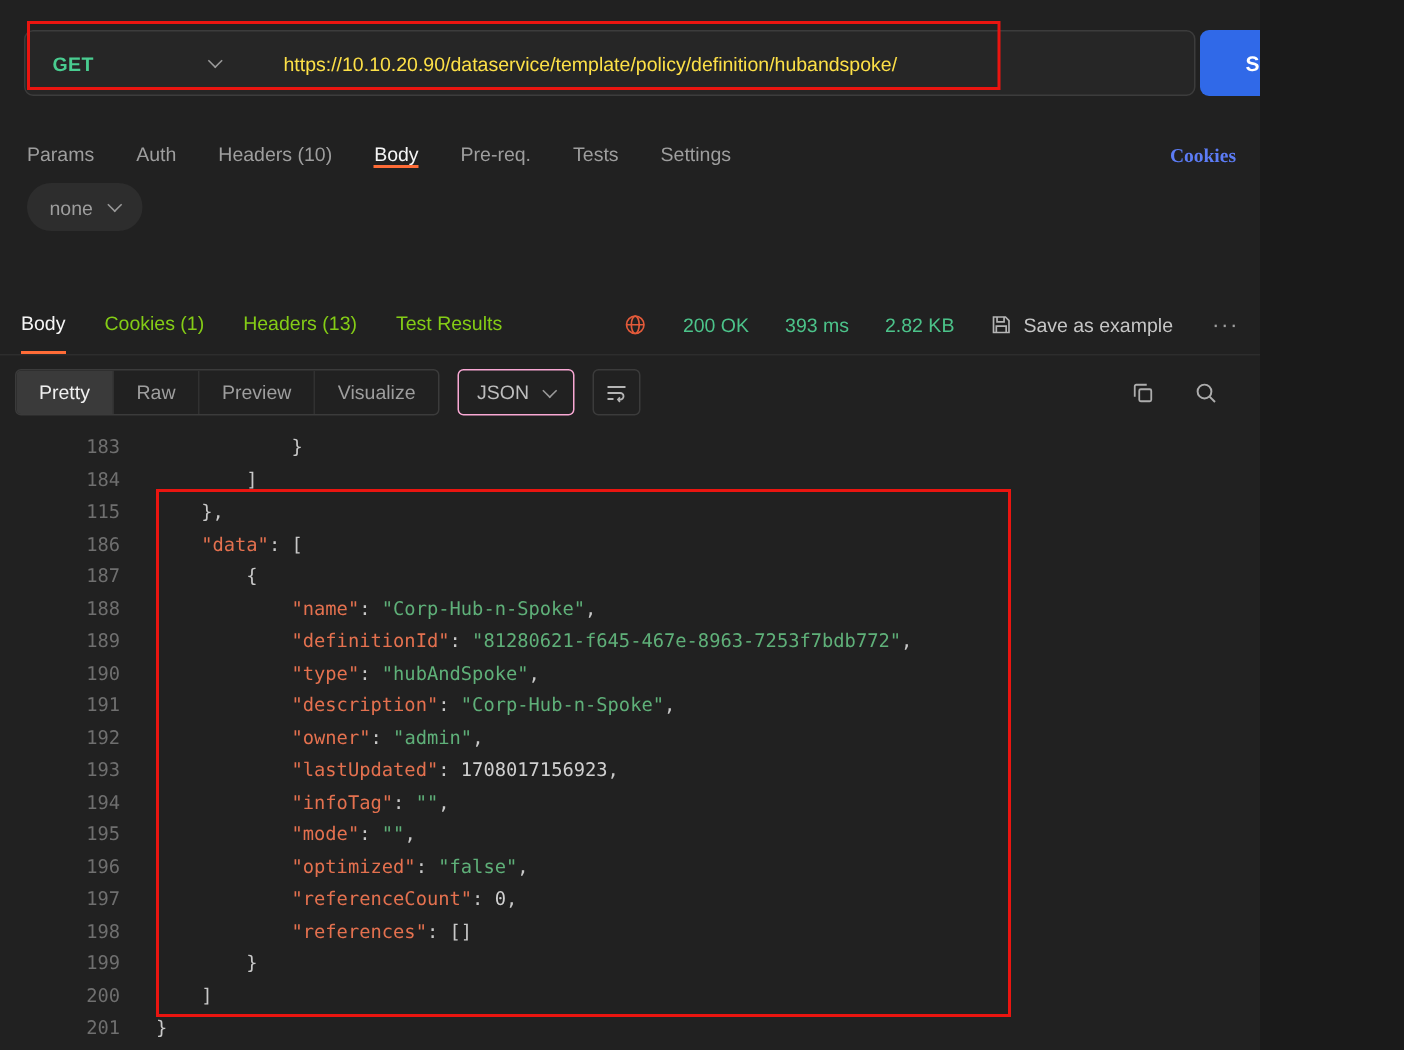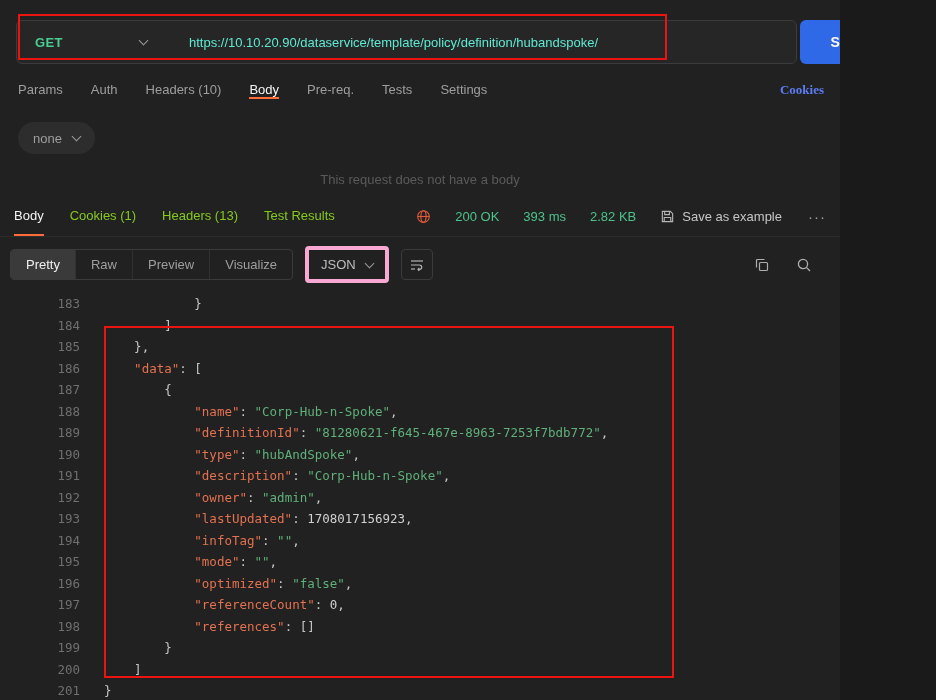--- a/index.html
+++ b/index.html
@@ -3,30 +3,30 @@
 <meta charset="utf-8">
 <title>API Client</title>
 <style>
   html,body{margin:0;padding:0;width:936px;height:700px;overflow:hidden;background:#1a1a1a;}
   .app{position:relative;width:840px;height:700px;background:#212121;font-family:"Liberation Sans",sans-serif;color:#ddd;overflow:hidden;}
 
   
   .url-box{position:absolute;left:16px;top:20px;width:781px;height:44px;background:#262626;border:1px solid #3c3c3c;border-radius:6px;display:flex;align-items:center;box-sizing:border-box;}
   .method{display:flex;align-items:center;justify-content:space-between;width:112px;padding:0 14px 0 18px;cursor:pointer;}
   .method-label{color:var(--method-get-green,#49cc90);font-size:13px;font-weight:700;letter-spacing:.3px;}
-  .url-text{margin-left:28px;font-size:13px;color:#5eead4;white-space:nowrap;}
+  .url-text{margin-left:28px;font-size:13px;color:#fde047;white-space:nowrap;}
   .send-btn{position:absolute;left:800px;top:20px;width:128px;height:44px;background:var(--send-blue,#3069e8);border-radius:6px;display:flex;align-items:stretch;cursor:pointer;}
   .send-label{flex:1;display:flex;align-items:center;justify-content:center;color:#fff;font-size:14px;font-weight:700;}
   .send-split{width:32px;display:flex;align-items:center;justify-content:center;border-left:1px solid rgba(255,255,255,.35);}
 
   .chev{display:inline-block;width:6px;height:6px;border-right:1.6px solid #9a9a9a;border-bottom:1.6px solid #9a9a9a;transform:rotate(45deg);margin-top:-3px;}
   .chev-white{border-color:#fff;}
 
   
-  .req-tabs{position:absolute;left:18px;right:16px;top:82px;height:30px;display:flex;align-items:flex-start;gap:28px;}
+  .req-tabs{position:absolute;left:18px;right:16px;top:82px;height:30px;display:flex;align-items:flex-end;gap:28px;}
   .tab{display:flex;align-items:center;font-size:13px;color:#9e9e9e;border-bottom:2px solid transparent;cursor:pointer;}
   .tab.active{color:#f5f5f5;border-bottom-color:var(--accent-orange,#ff6c37);}
   .cookies-link{margin-left:auto;display:flex;align-items:center;font-size:13px;font-weight:600;color:var(--link-blue,#5c7cf5);cursor:pointer;font-family:Liberation Serif, serif;}
 
   .none-select{position:absolute;left:18px;top:122px;height:32px;padding:0 15px;border-radius:16px;background:#2d2d2d;display:inline-flex;align-items:center;gap:11px;font-size:13px;color:#9e9e9e;cursor:pointer;}
 
   .empty-msg{position:absolute;left:0;right:0;top:172px;text-align:center;font-size:13px;color:#5a5a5a;}
 
   
   .resp-section{position:absolute;left:0;right:0;top:196px;bottom:0;}
@@ -37,21 +37,21 @@
   .resp-meta{margin-left:auto;display:flex;align-items:center;gap:24px;font-size:13px;}
   .meta-green{color:var(--status-green,#4cc38a);}
   .save-example{display:flex;align-items:center;gap:7px;color:#c6c6c6;cursor:pointer;}
   .more-dots{color:#9e9e9e;font-size:15px;letter-spacing:1px;margin-left:2px;cursor:pointer;}
 
   .resp-toolbar{display:flex;align-items:center;padding:9px 10px 8px;gap:12px;}
   .segmented{display:flex;border:1px solid #3b3b3b;border-radius:4px;overflow:hidden;}
   .seg{padding:7px 15px;font-size:13px;color:#9e9e9e;border-right:1px solid #313131;cursor:pointer;}
   .seg:last-child{border-right:none;}
   .seg.active{background:#3a3a3a;color:#f0f0f0;}
-  .format-dd{display:flex;align-items:center;gap:10px;border:4px solid #f9a8d4;border-radius:4px;padding:7px 12px;font-size:13px;color:#bdbdbd;cursor:pointer;}
+  .format-dd{display:flex;align-items:center;gap:10px;border:1px solid #f9a8d4;border-radius:4px;padding:7px 12px;font-size:13px;color:#bdbdbd;cursor:pointer;}
   .wrap-btn{width:32px;height:31px;border:1px solid #3b3b3b;border-radius:4px;display:flex;align-items:center;justify-content:center;box-sizing:border-box;cursor:pointer;}
   .toolbar-right{margin-left:auto;display:flex;align-items:center;gap:26px;padding-right:18px;}
   .icon-btn{display:flex;align-items:center;justify-content:center;cursor:pointer;}
 
   
   .code-area{font-family:"DejaVu Sans Mono",monospace;font-size:12.5px;padding-top:2px;margin-left:30px;}
   .code-line{display:flex;height:21.5px;line-height:21.5px;}
   .ln{width:50px;text-align:right;color:#6f6f6f;flex:none;}
   .lc{padding-left:24px;white-space:pre;color:#c8c8c8;}
   .tok-k{color:var(--json-key,#e4714f);}
@@ -92,21 +92,20 @@
     <div class="tab">Tests</div>
     <div class="tab">Settings</div>
     <div class="cookies-link">Cookies</div>
   </div>
 
   <div class="none-select">
     <span>none</span>
     <span class="chev"></span>
   </div>
 
-  <div class="empty-msg">This request does not have a body</div>
 
   <div class="resp-section">
 
     <div class="resp-header">
       <div class="resp-tabs">
         <div class="rtab active">Body</div>
         <div class="rtab">Cookies (1)</div>
         <div class="rtab">Headers (13)</div>
         <div class="rtab">Test Results</div>
       </div>
@@ -171,21 +170,21 @@
     <div class="code-area" id="code-area">
         <div class="code-line">
           <span class="ln">183</span>
           <span class="lc">            <span class="tok-p">}</span></span>
         </div>
         <div class="code-line">
           <span class="ln">184</span>
           <span class="lc">        <span class="tok-p">]</span></span>
         </div>
         <div class="code-line">
-          <span class="ln">185</span>
+          <span class="ln">115</span>
           <span class="lc">    <span class="tok-p">},</span></span>
         </div>
         <div class="code-line">
           <span class="ln">186</span>
           <span class="lc">    <span class="tok-k">"data"</span><span class="tok-p">: [</span></span>
         </div>
         <div class="code-line">
           <span class="ln">187</span>
           <span class="lc">        <span class="tok-p">{</span></span>
         </div>

